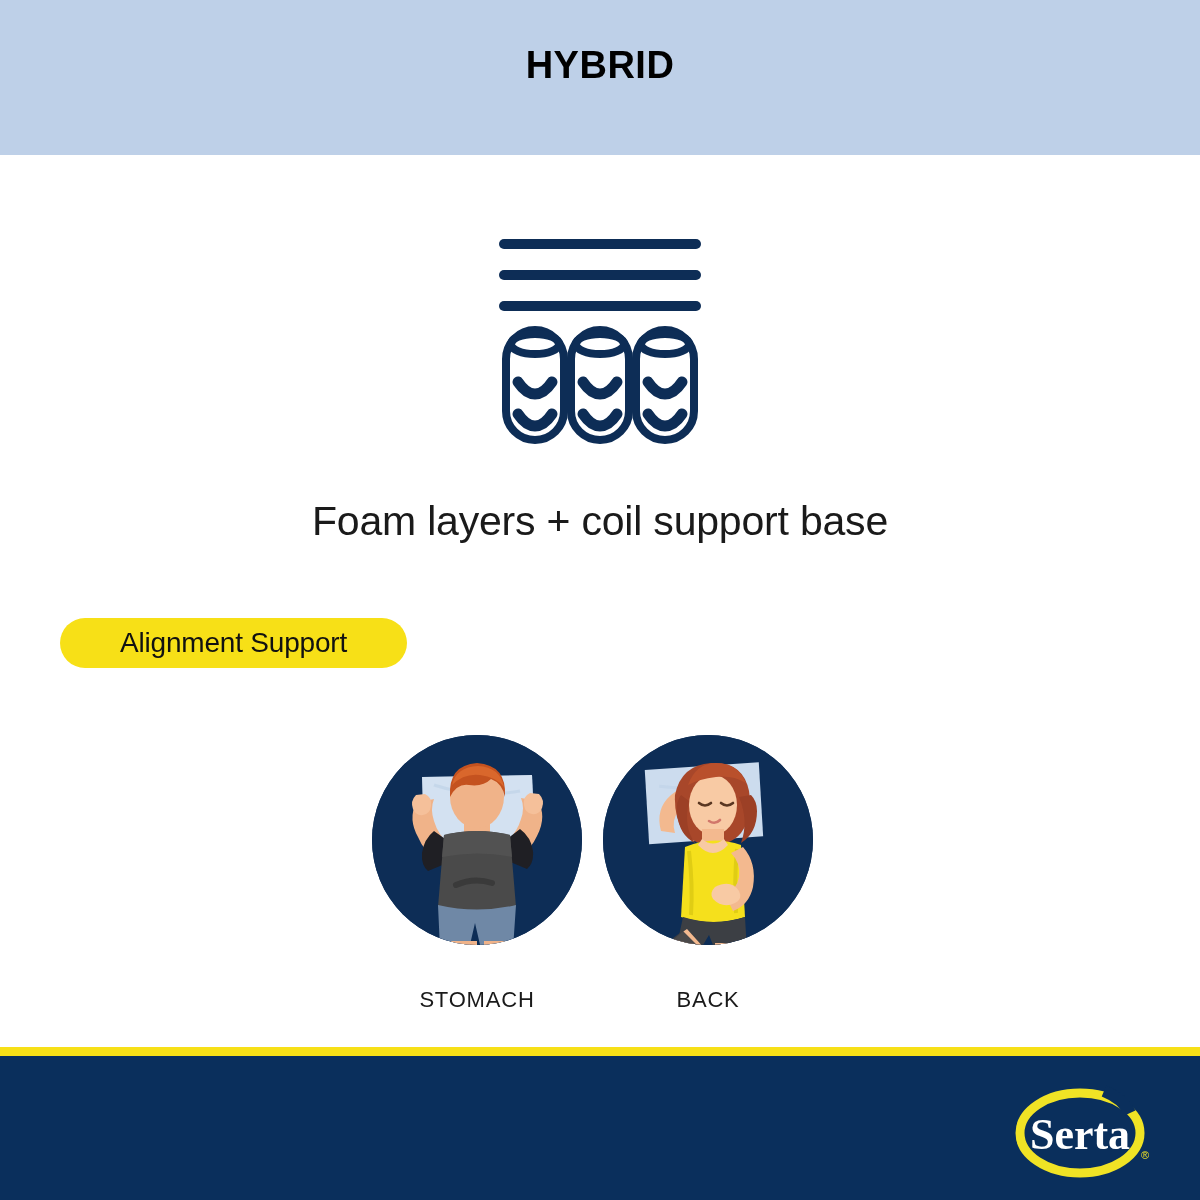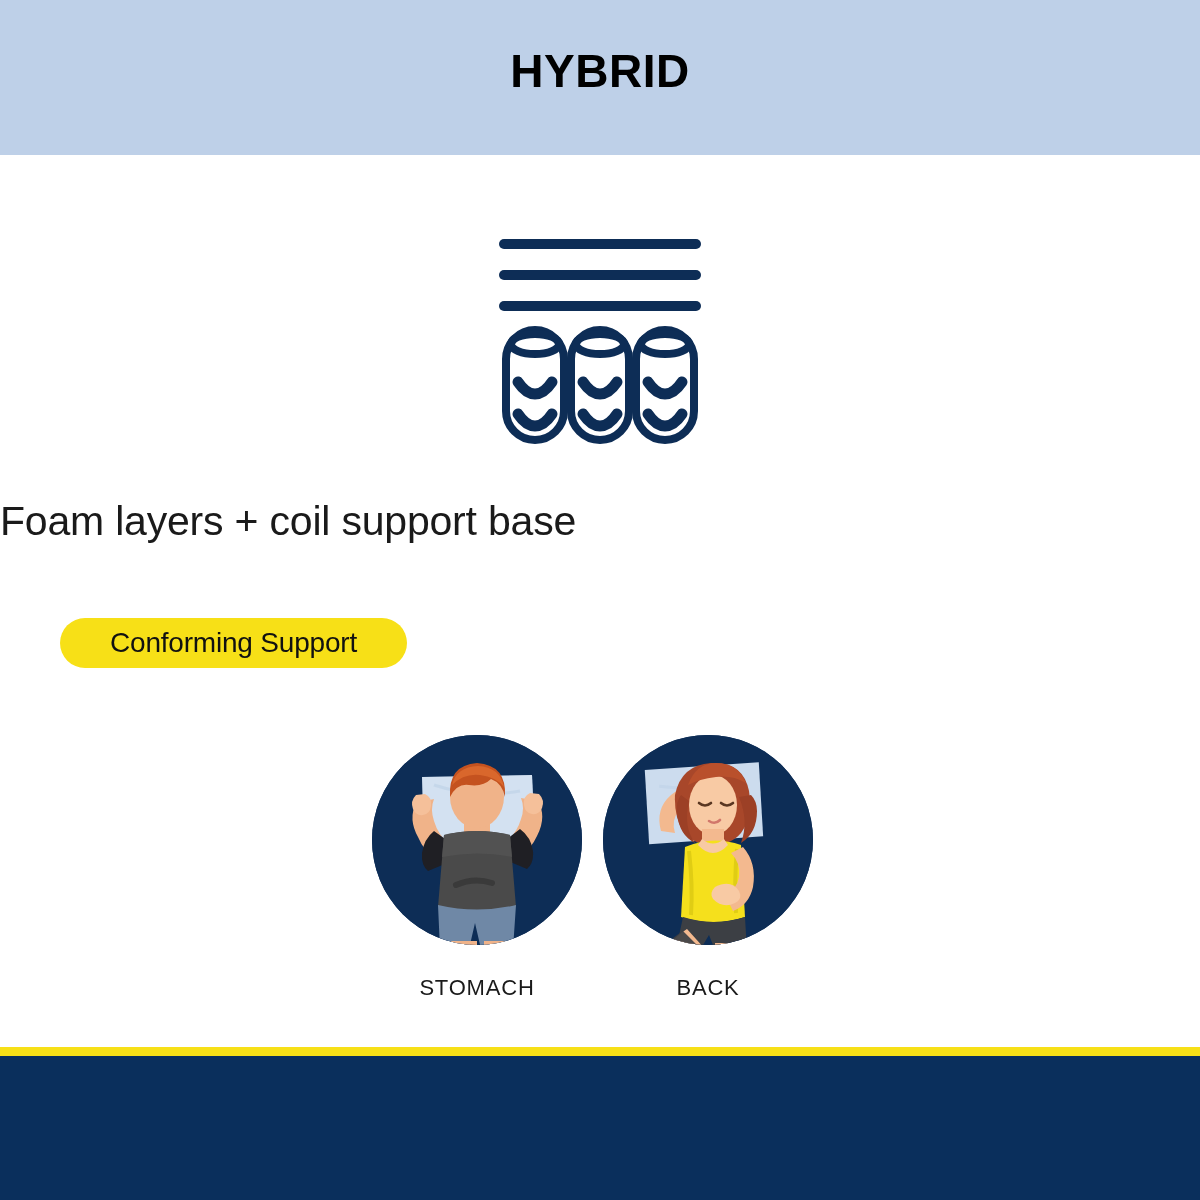--- a/index.html
+++ b/index.html
@@ -26,21 +26,21 @@
     width: 1200px;
     height: 155px;
     background: #bed0e8;
   }
   .header-title {
     position: absolute;
     left: 0;
     top: 44px;
     width: 1200px;
     text-align: center;
-    font-size: 46px;
+    font-size: 38px;
     font-weight: bold;
     letter-spacing: 0.5px;
     color: #000000;
     font-family: "Liberation Sans", sans-serif;
   }
 
   
   .icon-wrap {
     position: absolute;
     left: 480px;
@@ -48,21 +48,21 @@
     width: 240px;
     height: 230px;
   }
 
   
   .subtitle {
     position: absolute;
     left: 0;
     top: 498px;
     width: 1200px;
-    text-align: left;
+    text-align: center;
     font-size: 41px;
     font-weight: 300;
     color: #1a1a1a;
     letter-spacing: -0.2px;
   }
 
   
   .pill-row {
     position: absolute;
     left: 60px;
@@ -112,21 +112,21 @@
   .pos-circle {
     width: 210px;
     height: 210px;
     margin: 0 auto;
     border-radius: 50%;
     background: #0d2d56;
     overflow: hidden;
     position: relative;
   }
   .pos-label {
-    margin-top: 30px;
+    margin-top: 42px;
     font-size: 22px;
     font-weight: 300;
     color: #1a1a1a;
     letter-spacing: 0.8px;
   }
 
   
   .footer-stripe {
     position: absolute;
     left: 0;
@@ -185,21 +185,21 @@
         <path d="M168 160 q8 12 17 12 q9 0 17 -12" stroke-width="11" stroke-linecap="round" fill="none"></path>
         <path d="M168 192 q8 12 17 12 q9 0 17 -12" stroke-width="11" stroke-linecap="round" fill="none"></path>
       </g>
     </svg>
   </div>
 
   <div class="subtitle">Foam layers + coil support base</div>
 
   <div class="pill-row">
     <div class="pill pill-0">
-      <span class="pill-label">Conforming Support</span>
+      <span class="pill-label">Alignment Support</span>
     </div>
   </div>
 
   <div class="positions">
 
     <div class="pos-item pos-0">
       <div class="pos-circle">
         <svg width="210" height="210" viewBox="0 0 210 210" xmlns="http://www.w3.org/2000/svg">
           <rect width="210" height="210" fill="#0d2d56"></rect>
 
@@ -288,14 +288,25 @@
         </svg>
       </div>
       <div class="pos-label">BACK</div>
     </div>
 
   </div>
 
   <div class="footer-stripe"></div>
   <div class="footer-band"></div>
 
+  <div class="logo">
+    <svg width="150" height="100" viewBox="0 0 150 100" xmlns="http://www.w3.org/2000/svg">
+
+      <ellipse cx="72" cy="50" rx="60" ry="40" fill="none" stroke="#f0e325" stroke-width="9"></ellipse>
+
+      <path d="M96 8 a60 40 0 0 1 26 22" stroke="#0a2f5c" stroke-width="12" fill="none"></path>
+
+      <text x="72" y="66" text-anchor="middle" font-family="Liberation Serif, serif" font-size="44" font-weight="bold" fill="#ffffff">Serta</text>
+      <text x="133" y="76" font-family="Liberation Sans, sans-serif" font-size="11" fill="#f0e325">®</text>
+    </svg>
+  </div>
 
 </div>
 
 </body></html>

